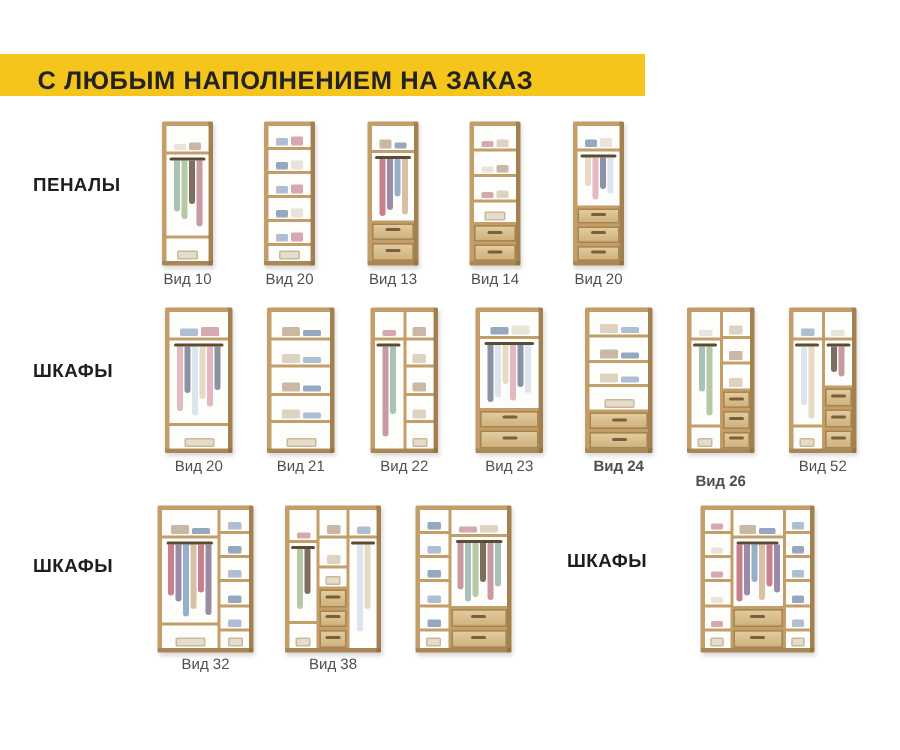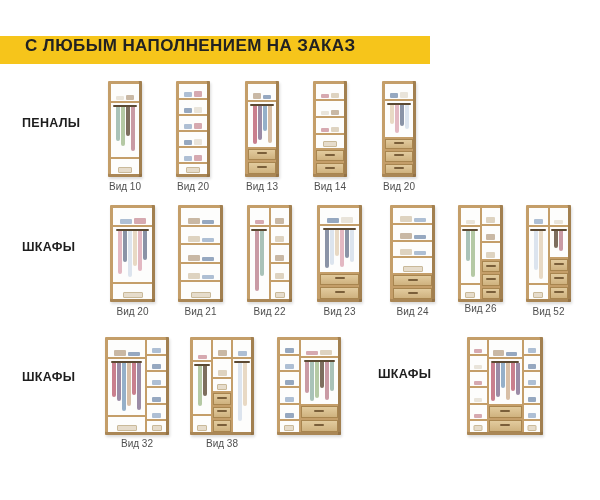--- a/index.html
+++ b/index.html
@@ -6,21 +6,21 @@
   #canvas{
     position:relative;width:600px;height:500px;overflow:hidden;background:#fff;
     font-family:"Liberation Sans","DejaVu Sans",sans-serif;
   }
   .title{
     position:absolute;left:25px;top:12px;font-size:16px;font-weight:700;
     letter-spacing:.4px;color:#3d3d3d;white-space:nowrap;
   }
   .yellow-band{
     position:absolute;left:0;top:36px;width:430px;height:28px;background:var(--yellow,#f6c51b);
-    display:flex;align-items:flex-start;padding-left:25px;box-sizing:border-box;
+    display:flex;align-items:flex-end;padding-left:25px;box-sizing:border-box;
   }
   .yellow-band span{font-size:17px;font-weight:700;color:#222;letter-spacing:.4px;white-space:nowrap;}
   .footer-strip{
     position:absolute;left:0;top:456px;width:447px;height:25px;background:var(--strip,#dfdfdf);
     display:flex;align-items:center;padding-left:20px;box-sizing:border-box;
   }
   .footer-strip span{font-size:12.5px;font-weight:700;color:#3a3a3a;white-space:nowrap;}
   .section-label{
     position:absolute;font-size:12.5px;font-weight:700;color:#1e1e1e;
     line-height:1.35;letter-spacing:.3px;white-space:nowrap;
@@ -393,21 +393,21 @@
           </div>
           <div class="part drawer" style="flex: 0.6 1 0px;">
             <div class="drawer-handle"></div>
           </div>
           <div class="part drawer" style="flex: 0.6 1 0px;">
             <div class="drawer-handle"></div>
           </div>
         </div>
       </div>
     </div>
-    <div class="view-label" style="left: 382.5px; top: 306px; width: 60px;">Вид 24</div>
+    <div class="view-label" style="left: 382.5px; top: 306px; width: 60px; font-weight: bold;">Вид 24</div>
     <div class="cabinet" style="left: 458px; top: 205px; width: 45px; height: 97px;">
       <div class="cab-inner">
         <div class="cab-col" style="flex: 1 1 0px;">
           <div class="part white" style="flex: 1 1 0px;">
             <div class="shelf-items">
               <div class="shelf-item" style="width: 9px; height: 4px; background: rgb(233, 228, 218);"></div>
             </div>
           </div>
           <div class="part white" style="flex: 3.2 1 0px;">
             <div class="rod"></div>
@@ -441,21 +441,21 @@
           </div>
           <div class="part drawer" style="flex: 0.6 1 0px;">
             <div class="drawer-handle"></div>
           </div>
           <div class="part drawer" style="flex: 0.6 1 0px;">
             <div class="drawer-handle"></div>
           </div>
         </div>
       </div>
     </div>
-    <div class="view-label" style="left: 450.5px; top: 303px; width: 60px;">Вид 26</div>
+    <div class="view-label" style="left: 450.5px; top: 316px; width: 60px; font-weight: bold;">Вид 26</div>
     <div class="cabinet" style="left: 526px; top: 205px; width: 45px; height: 97px;">
       <div class="cab-inner">
         <div class="cab-col" style="flex: 1 1 0px;">
           <div class="part white" style="flex: 1 1 0px;">
             <div class="shelf-items">
               <div class="shelf-item" style="width: 9px; height: 5px; background: rgb(174, 191, 212);"></div>
             </div>
           </div>
           <div class="part white" style="flex: 3.2 1 0px;">
             <div class="rod"></div>

